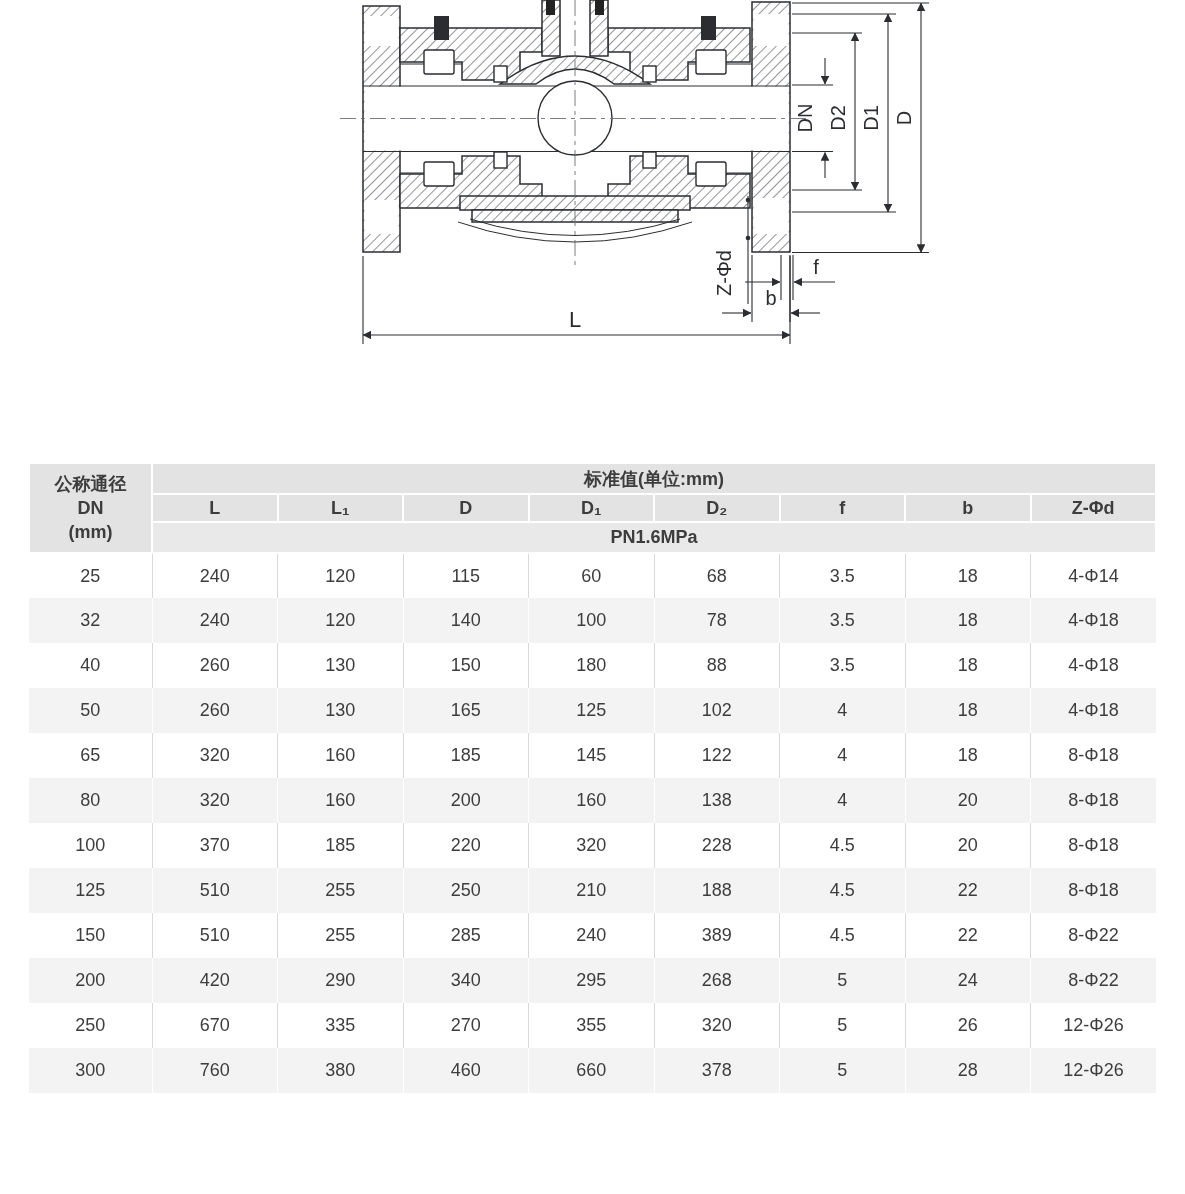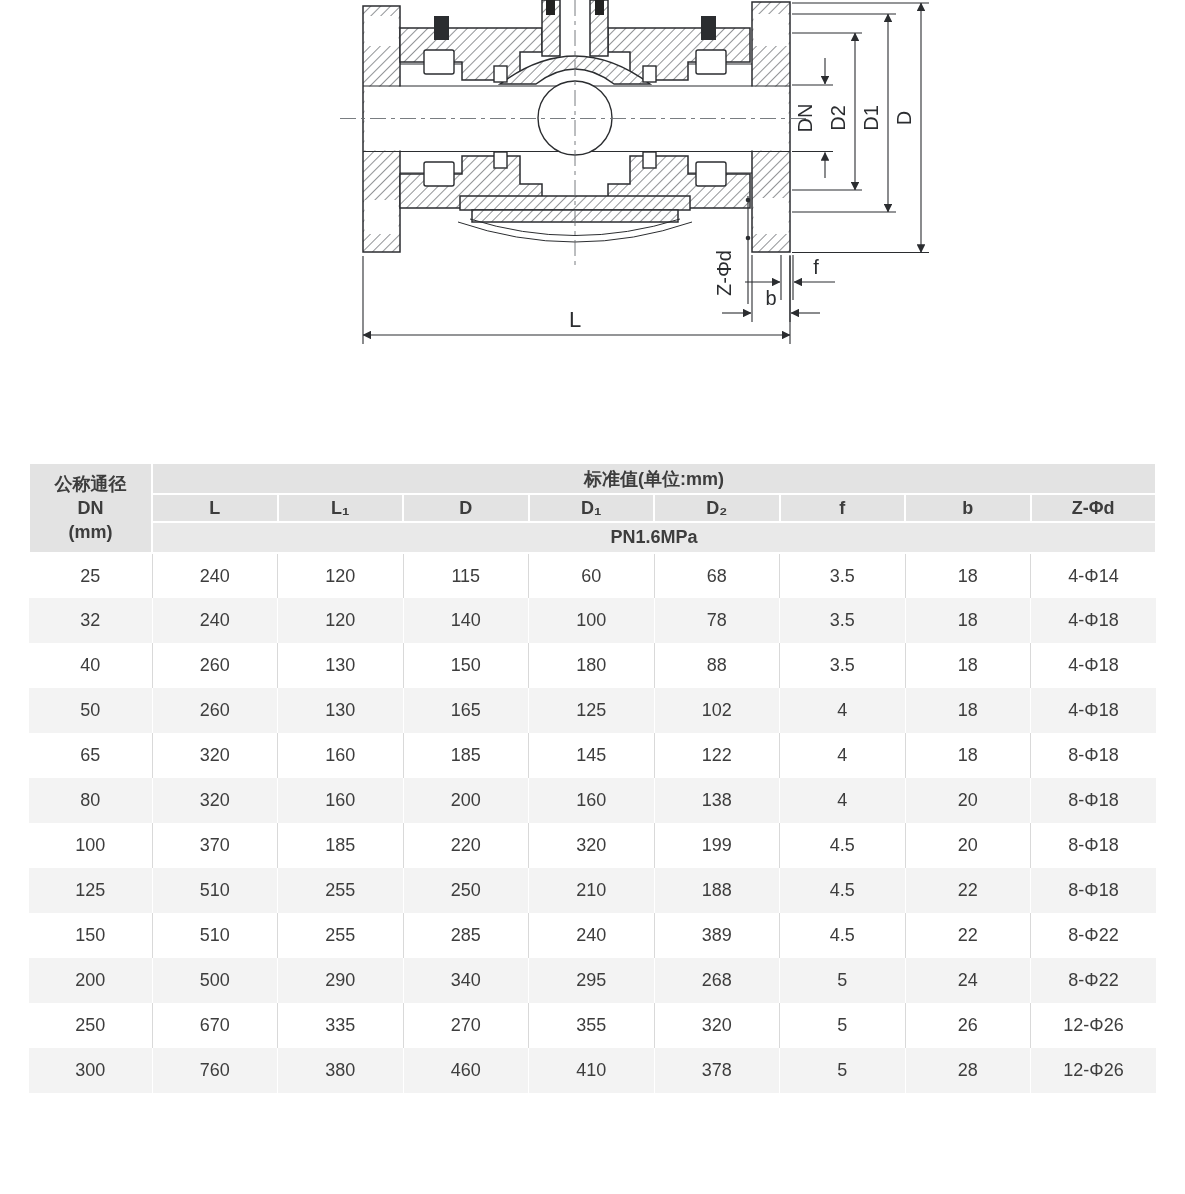--- a/index.html
+++ b/index.html
@@ -253,21 +253,21 @@
           <td data-name="value-cell">4</td>
           <td data-name="value-cell">20</td>
           <td data-name="value-cell">8-Φ18</td>
         </tr>
         <tr data-name="table-row">
           <td data-name="dn-cell">100</td>
           <td data-name="value-cell">370</td>
           <td data-name="value-cell">185</td>
           <td data-name="value-cell">220</td>
           <td data-name="value-cell">320</td>
-          <td data-name="value-cell">199</td>
+          <td data-name="value-cell">228</td>
           <td data-name="value-cell">4.5</td>
           <td data-name="value-cell">20</td>
           <td data-name="value-cell">8-Φ18</td>
         </tr>
         <tr data-name="table-row" class="alt">
           <td data-name="dn-cell">125</td>
           <td data-name="value-cell">510</td>
           <td data-name="value-cell">255</td>
           <td data-name="value-cell">250</td>
           <td data-name="value-cell">210</td>
@@ -282,21 +282,21 @@
           <td data-name="value-cell">255</td>
           <td data-name="value-cell">285</td>
           <td data-name="value-cell">240</td>
           <td data-name="value-cell">389</td>
           <td data-name="value-cell">4.5</td>
           <td data-name="value-cell">22</td>
           <td data-name="value-cell">8-Φ22</td>
         </tr>
         <tr data-name="table-row" class="alt">
           <td data-name="dn-cell">200</td>
-          <td data-name="value-cell">500</td>
+          <td data-name="value-cell">420</td>
           <td data-name="value-cell">290</td>
           <td data-name="value-cell">340</td>
           <td data-name="value-cell">295</td>
           <td data-name="value-cell">268</td>
           <td data-name="value-cell">5</td>
           <td data-name="value-cell">24</td>
           <td data-name="value-cell">8-Φ22</td>
         </tr>
         <tr data-name="table-row">
           <td data-name="dn-cell">250</td>
@@ -307,21 +307,21 @@
           <td data-name="value-cell">320</td>
           <td data-name="value-cell">5</td>
           <td data-name="value-cell">26</td>
           <td data-name="value-cell">12-Φ26</td>
         </tr>
         <tr data-name="table-row" class="alt">
           <td data-name="dn-cell">300</td>
           <td data-name="value-cell">760</td>
           <td data-name="value-cell">380</td>
           <td data-name="value-cell">460</td>
-          <td data-name="value-cell">410</td>
+          <td data-name="value-cell">660</td>
           <td data-name="value-cell">378</td>
           <td data-name="value-cell">5</td>
           <td data-name="value-cell">28</td>
           <td data-name="value-cell">12-Φ26</td>
         </tr>
       </tbody>
   </table>
 </div>
 
 </body></html>

